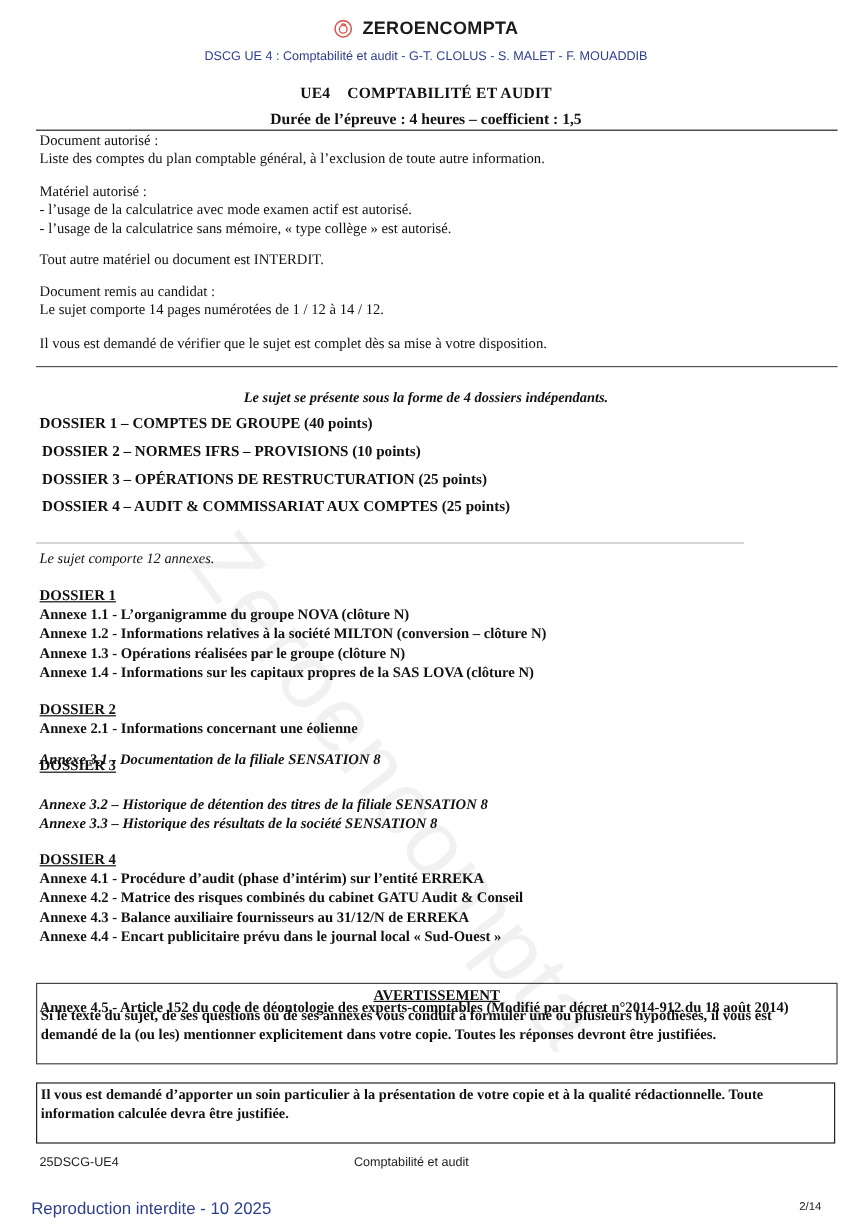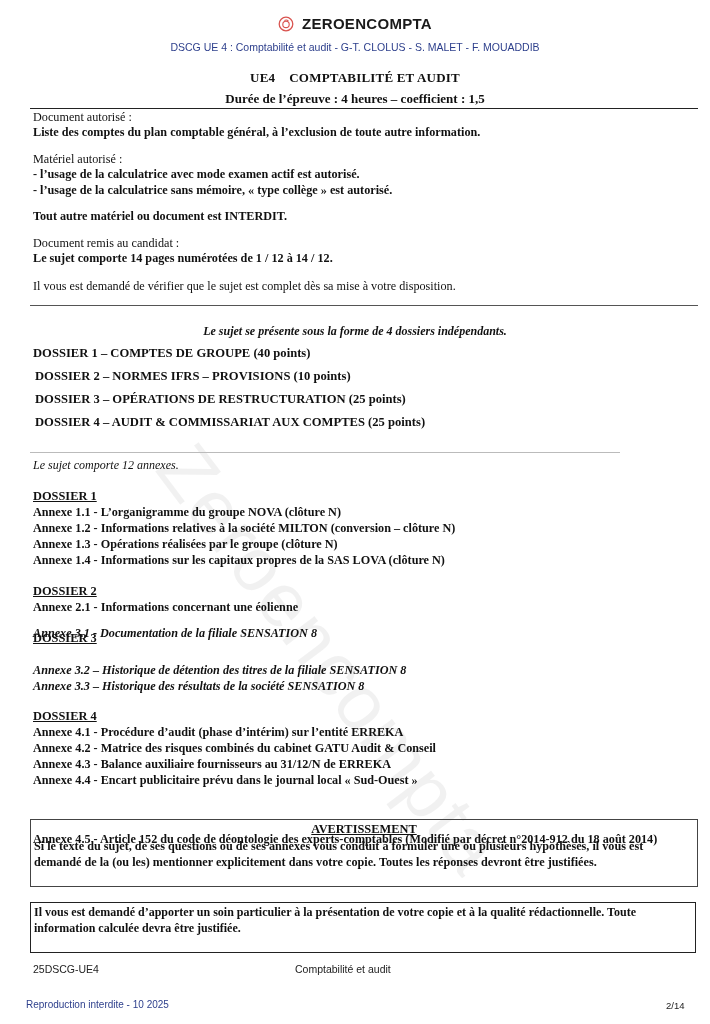--- a/index.html
+++ b/index.html
@@ -10,42 +10,42 @@
   .brand { left: 0; width: 710px; top: 15px; text-align: center; font-family: "Liberation Sans", sans-serif; font-weight: bold; font-size: 15px; letter-spacing: 0.3px; color: #1a1a1a; display: flex; justify-content: center; align-items: center; gap: 8px; }
   .brand-logo { width: 16px; height: 16px; }
   .subtitle { left: 0; width: 710px; top: 41px; text-align: center; font-family: "Liberation Sans", sans-serif; font-size: 10.5px; color: #2d3f8c; }
 
   .ue-title { left: 0; width: 710px; top: 70px; text-align: center; font-weight: bold; font-size: 13px; letter-spacing: 0.2px; }
   .ue-title .gap { display: inline-block; width: 14px; }
   .duration { left: 0; width: 710px; top: 91px; text-align: center; font-weight: bold; font-size: 13px; }
   .rule-thick { left: 30px; width: 668px; top: 108px; height: 0; border-top: 1.5px solid #222; }
 
   .txt { left: 33px; font-size: 12.2px; white-space: nowrap; }
-  .b { font-weight: bold; }
+  .b { font-weight: normal; }
   .rule-mid { left: 30px; width: 668px; top: 305px; border-top: 1px solid #555; }
 
   .intro-ital { left: 0; width: 710px; top: 324px; text-align: center; font-style: italic; font-weight: bold; font-size: 12px; }
   .dossier-line { font-weight: bold; font-size: 12.6px; white-space: nowrap; }
   .rule-light { left: 30px; width: 590px; top: 452px; border-top: 1px solid #bbb; }
   .annexes-note { left: 33px; top: 458px; font-style: italic; font-size: 12px; }
 
   .dossier-head { left: 33px; font-weight: bold; font-size: 12.4px; text-decoration: underline; }
   .annex { left: 33px; font-weight: bold; font-size: 12.2px; white-space: nowrap; }
   .annex.ital { font-style: italic; }
 
   .warn-box { left: 30px; top: 819px; width: 666px; height: 66px; border: 1px solid #444; }
   .warn-title { left: 0; width: 100%; top: 2px; text-align: center; font-weight: bold; font-size: 12.4px; text-decoration: underline; }
   .warn-text { left: 3px; top: 18px; width: 655px; font-weight: bold; font-size: 12.2px; line-height: 16px; }
 
   .note-box { left: 30px; top: 902px; width: 664px; height: 49px; border: 1.5px solid #222; }
   .note-text { left: 3px; top: 1px; width: 658px; font-weight: bold; font-size: 12px; line-height: 16px; }
 
   .footer-left { left: 33px; top: 963px; font-family: "Liberation Sans", sans-serif; font-size: 10.5px; color: #222; }
   .footer-center { left: 295px; top: 963px; font-family: "Liberation Sans", sans-serif; font-size: 10.5px; color: #222; }
-  .footer-repro { left: 26px; top: 999px; font-family: "Liberation Sans", sans-serif; font-size: 10px; color: #2d3f8c; }
+  .footer-repro { left: 26px; top: 999px; font-family: "Liberation Sans", sans-serif; font-size: 14px; color: #2d3f8c; }
   .footer-page { left: 666px; top: 1000px; font-family: "Liberation Sans", sans-serif; font-size: 9.5px; color: #222; }
 
   .watermark { left: 175px; top: 410px; font-family: "Liberation Sans", sans-serif; font-size: 76px; color: rgba(0,0,0,0.055); transform: rotate(53deg); transform-origin: left center; white-space: nowrap; letter-spacing: 2px; pointer-events: none; }
 </style>
 </head>
 <body>
 
 <div class="abs watermark">Zeroencompta</div>
 
 <div class="abs brand">

